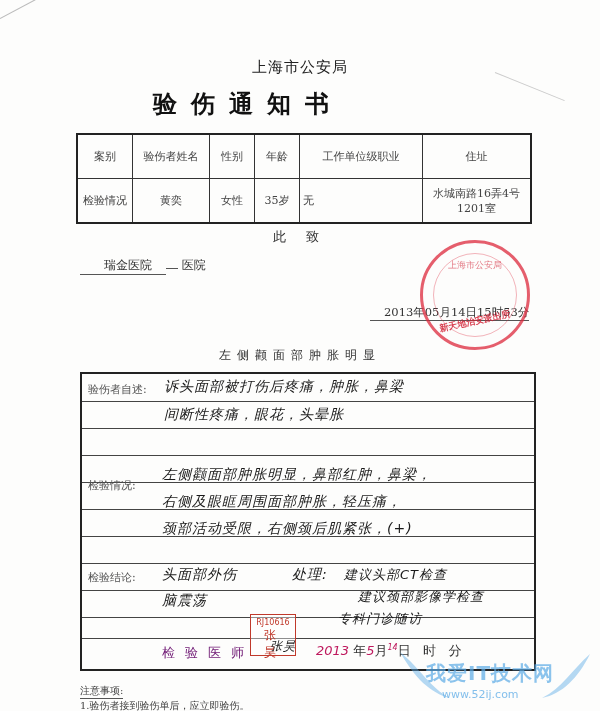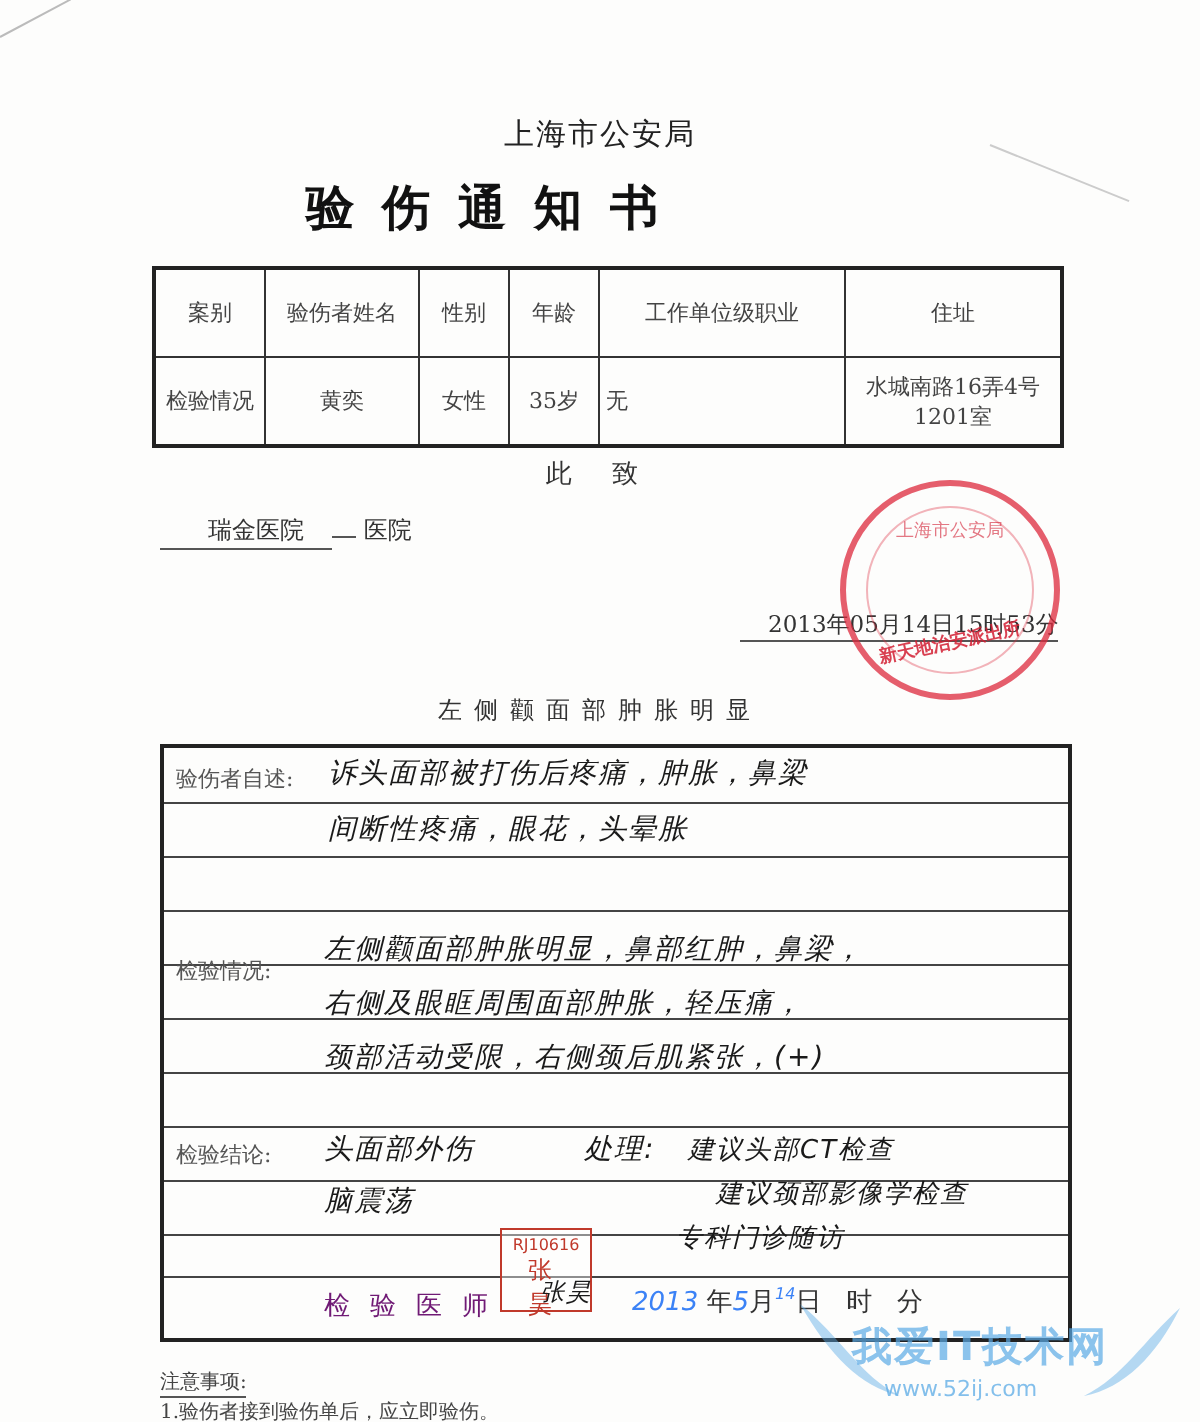--- a/index.html
+++ b/index.html
@@ -27,21 +27,21 @@
   .datetime { position:absolute; top:305px; left:370px; font-size:11.5px; color:#333; border-bottom:1px solid #555; padding-left:14px; }
   .record-title { position:absolute; top:347px; left:0; width:600px; text-align:center; font-size:12px; letter-spacing:6px; color:#333; }
 
   .record-box { position:absolute; top:372px; left:80px; width:452px; height:295px; border:2px solid #222; }
   .rule { position:absolute; left:0; width:100%; height:1px; background:#444; }
   .field-label { position:absolute; left:6px; font-size:11px; color:#555; }
   .hand { position:absolute; font-family:"DejaVu Sans", sans-serif; font-style:italic; font-size:14px; color:#1a1a1a; white-space:nowrap; letter-spacing:1px; }
   .doctor-label { position:absolute; left:80px; top:270px; font-size:13px; letter-spacing:10px; color:#701a75; }
   .doctor-sign { position:absolute; left:188px; top:264px; }
   .date-filled { position:absolute; left:234px; top:268px; font-size:13px; color:#333; }
-  .date-filled .h { font-family:"DejaVu Sans", sans-serif; font-style:italic; color:#3b82f6; }
+  .date-filled .h { font-family:"DejaVu Sans", sans-serif; font-style:italic; color:#be185d; }
   .stamp-rect { position:absolute; left:168px; top:240px; width:44px; height:40px; border:1.5px solid #c0392b; color:#c0392b; text-align:center; background:rgba(255,255,255,0.4); }
   .stamp-rect .code { font-size:8px; font-family:"DejaVu Sans", sans-serif; display:block; margin-top:3px; }
   .stamp-rect .name { font-size:12px; letter-spacing:6px; display:block; }
 
   .seal { position:absolute; left:420px; top:240px; width:104px; height:104px; border-radius:50%; border:3px solid rgba(220,40,60,0.75); }
   .seal .inner { position:absolute; inset:10px; border-radius:50%; border:1px solid rgba(220,40,60,0.35); }
   .seal .txt { position:absolute; left:10px; top:72px; width:84px; text-align:center; font-size:9px; color:rgba(210,30,50,0.85); font-weight:bold; transform:rotate(-12deg); }
   .seal .top { position:absolute; left:14px; top:16px; width:76px; text-align:center; font-size:9px; color:rgba(210,30,50,0.6); }
 
   .notes-title { position:absolute; top:684px; left:80px; font-size:10px; color:#444; border-bottom:1px solid #555; }

